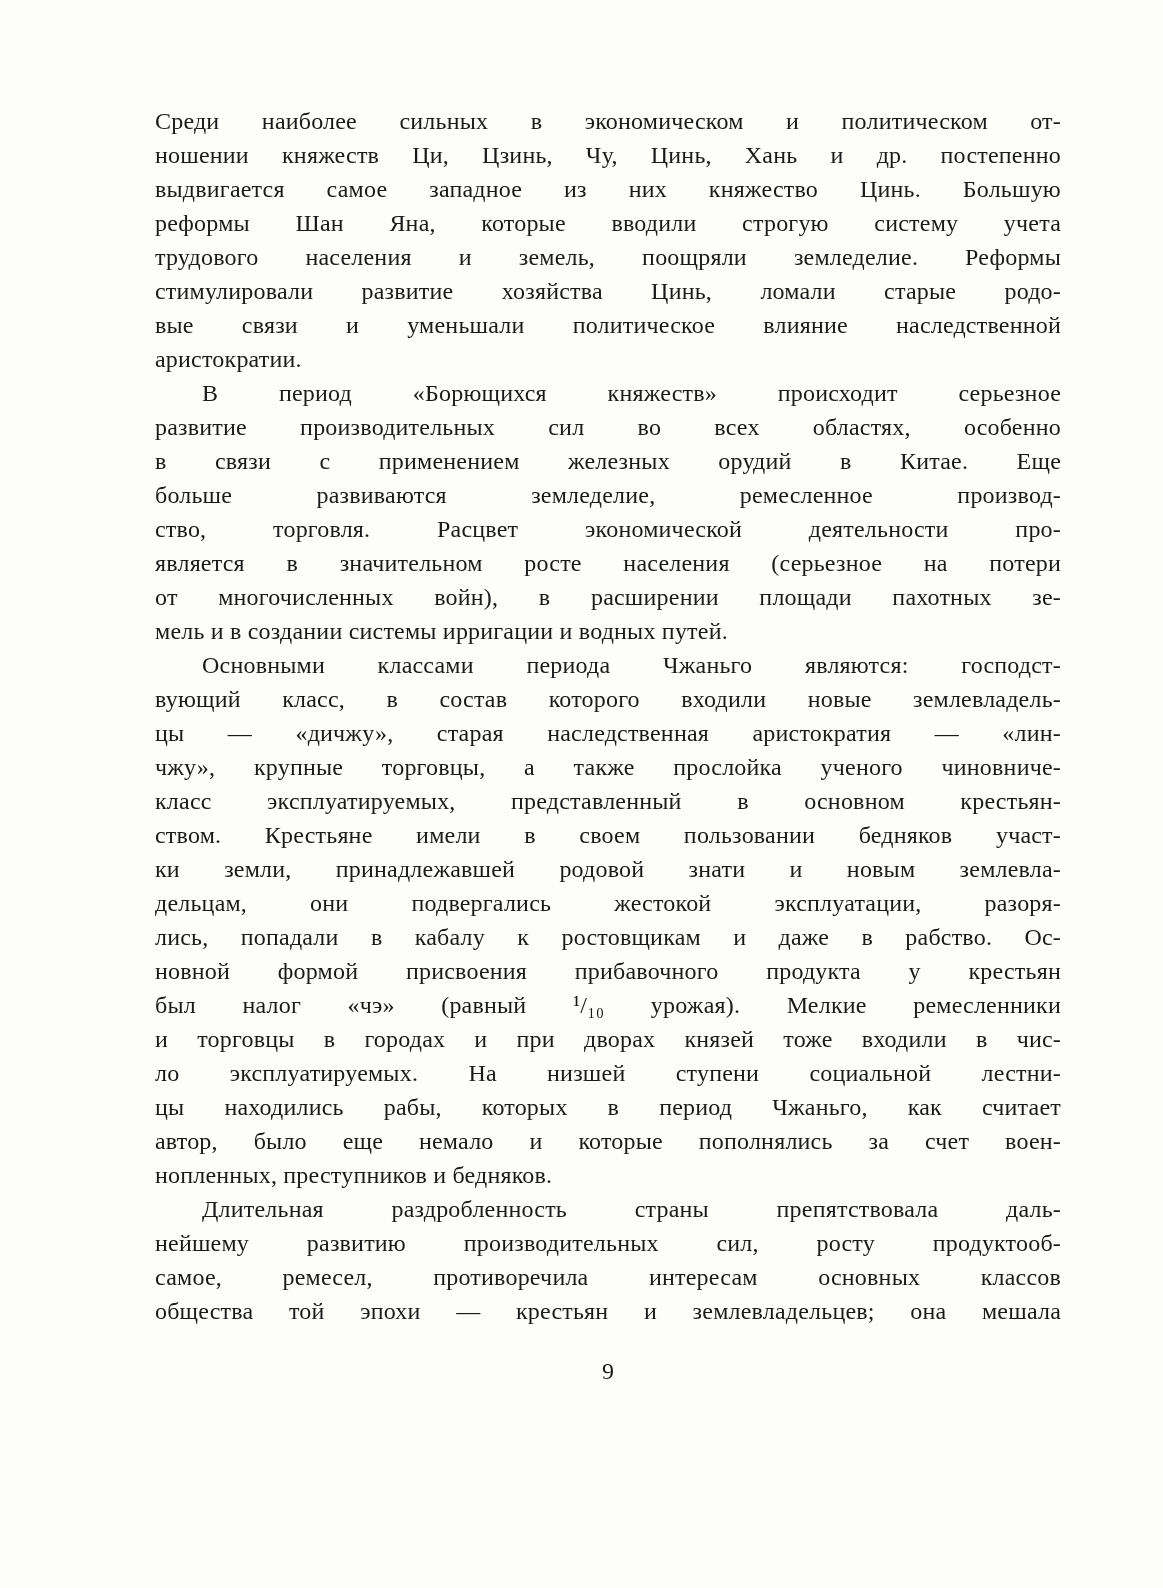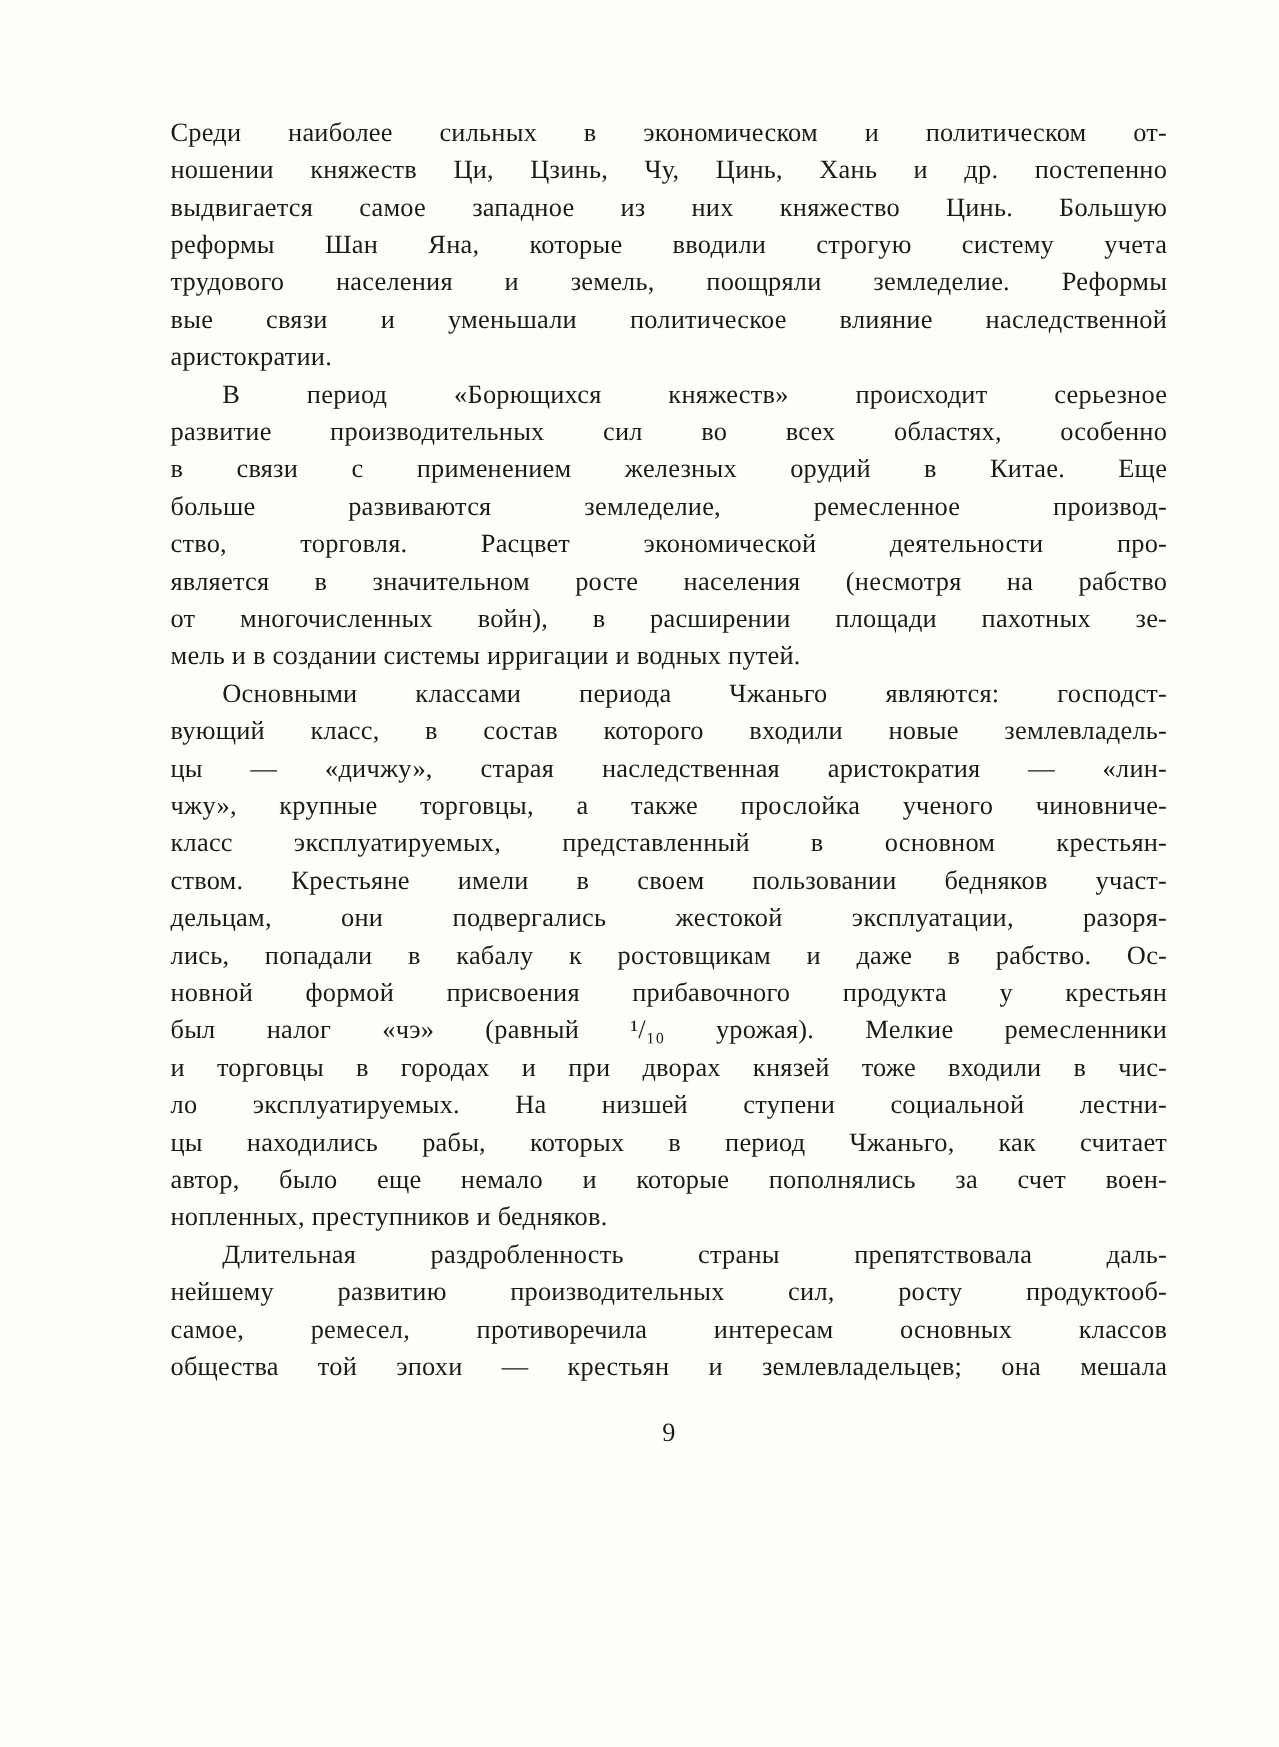--- a/index.html
+++ b/index.html
@@ -36,42 +36,44 @@
 
 <div class="page">
   <div class="text-block">
 
     <div class="paragraph">
       <div class="line">Среди наиболее сильных в экономическом и политическом от-</div>
       <div class="line">ношении княжеств Ци, Цзинь, Чу, Цинь, Хань и др. постепенно</div>
       <div class="line">выдвигается самое западное из них княжество Цинь. Большую</div>
       <div class="line">реформы Шан Яна, которые вводили строгую систему учета</div>
       <div class="line">трудового населения и земель, поощряли земледелие. Реформы</div>
+      <div class="line">стимулировали развитие хозяйства Цинь, ломали старые родо-</div>
       <div class="line">вые связи и уменьшали политическое влияние наследственной</div>
       <div class="line par-end">аристократии.</div>
     </div>
 
     <div class="paragraph">
       <div class="line indent">В период «Борющихся княжеств» происходит серьезное</div>
       <div class="line">развитие производительных сил во всех областях, особенно</div>
       <div class="line">в связи с применением железных орудий в Китае. Еще</div>
       <div class="line">больше развиваются земледелие, ремесленное производ-</div>
       <div class="line">ство, торговля. Расцвет экономической деятельности про-</div>
-      <div class="line">является в значительном росте населения (несмотря на рабство</div>
+      <div class="line">является в значительном росте населения (серьезное на потери</div>
       <div class="line">от многочисленных войн), в расширении площади пахотных зе-</div>
       <div class="line par-end">мель и в создании системы ирригации и водных путей.</div>
     </div>
 
     <div class="paragraph">
       <div class="line indent">Основными классами периода Чжаньго являются: господст-</div>
       <div class="line">вующий класс, в состав которого входили новые землевладель-</div>
       <div class="line">цы — «дичжу», старая наследственная аристократия — «лин-</div>
       <div class="line">чжу», крупные торговцы, а также прослойка ученого чиновниче-</div>
       <div class="line">класс эксплуатируемых, представленный в основном крестьян-</div>
       <div class="line">ством. Крестьяне имели в своем пользовании бедняков участ-</div>
+      <div class="line">ки земли, принадлежавшей родовой знати и новым землевла-</div>
       <div class="line">дельцам, они подвергались жестокой эксплуатации, разоря-</div>
       <div class="line">лись, попадали в кабалу к ростовщикам и даже в рабство. Ос-</div>
       <div class="line">новной формой присвоения прибавочного продукта у крестьян</div>
       <div class="line">был налог «чэ» (равный ¹/₁₀ урожая). Мелкие ремесленники</div>
       <div class="line">и торговцы в городах и при дворах князей тоже входили в чис-</div>
       <div class="line">ло эксплуатируемых. На низшей ступени социальной лестни-</div>
       <div class="line">цы находились рабы, которых в период Чжаньго, как считает</div>
       <div class="line">автор, было еще немало и которые пополнялись за счет воен-</div>
       <div class="line par-end">нопленных, преступников и бедняков.</div>
     </div>

